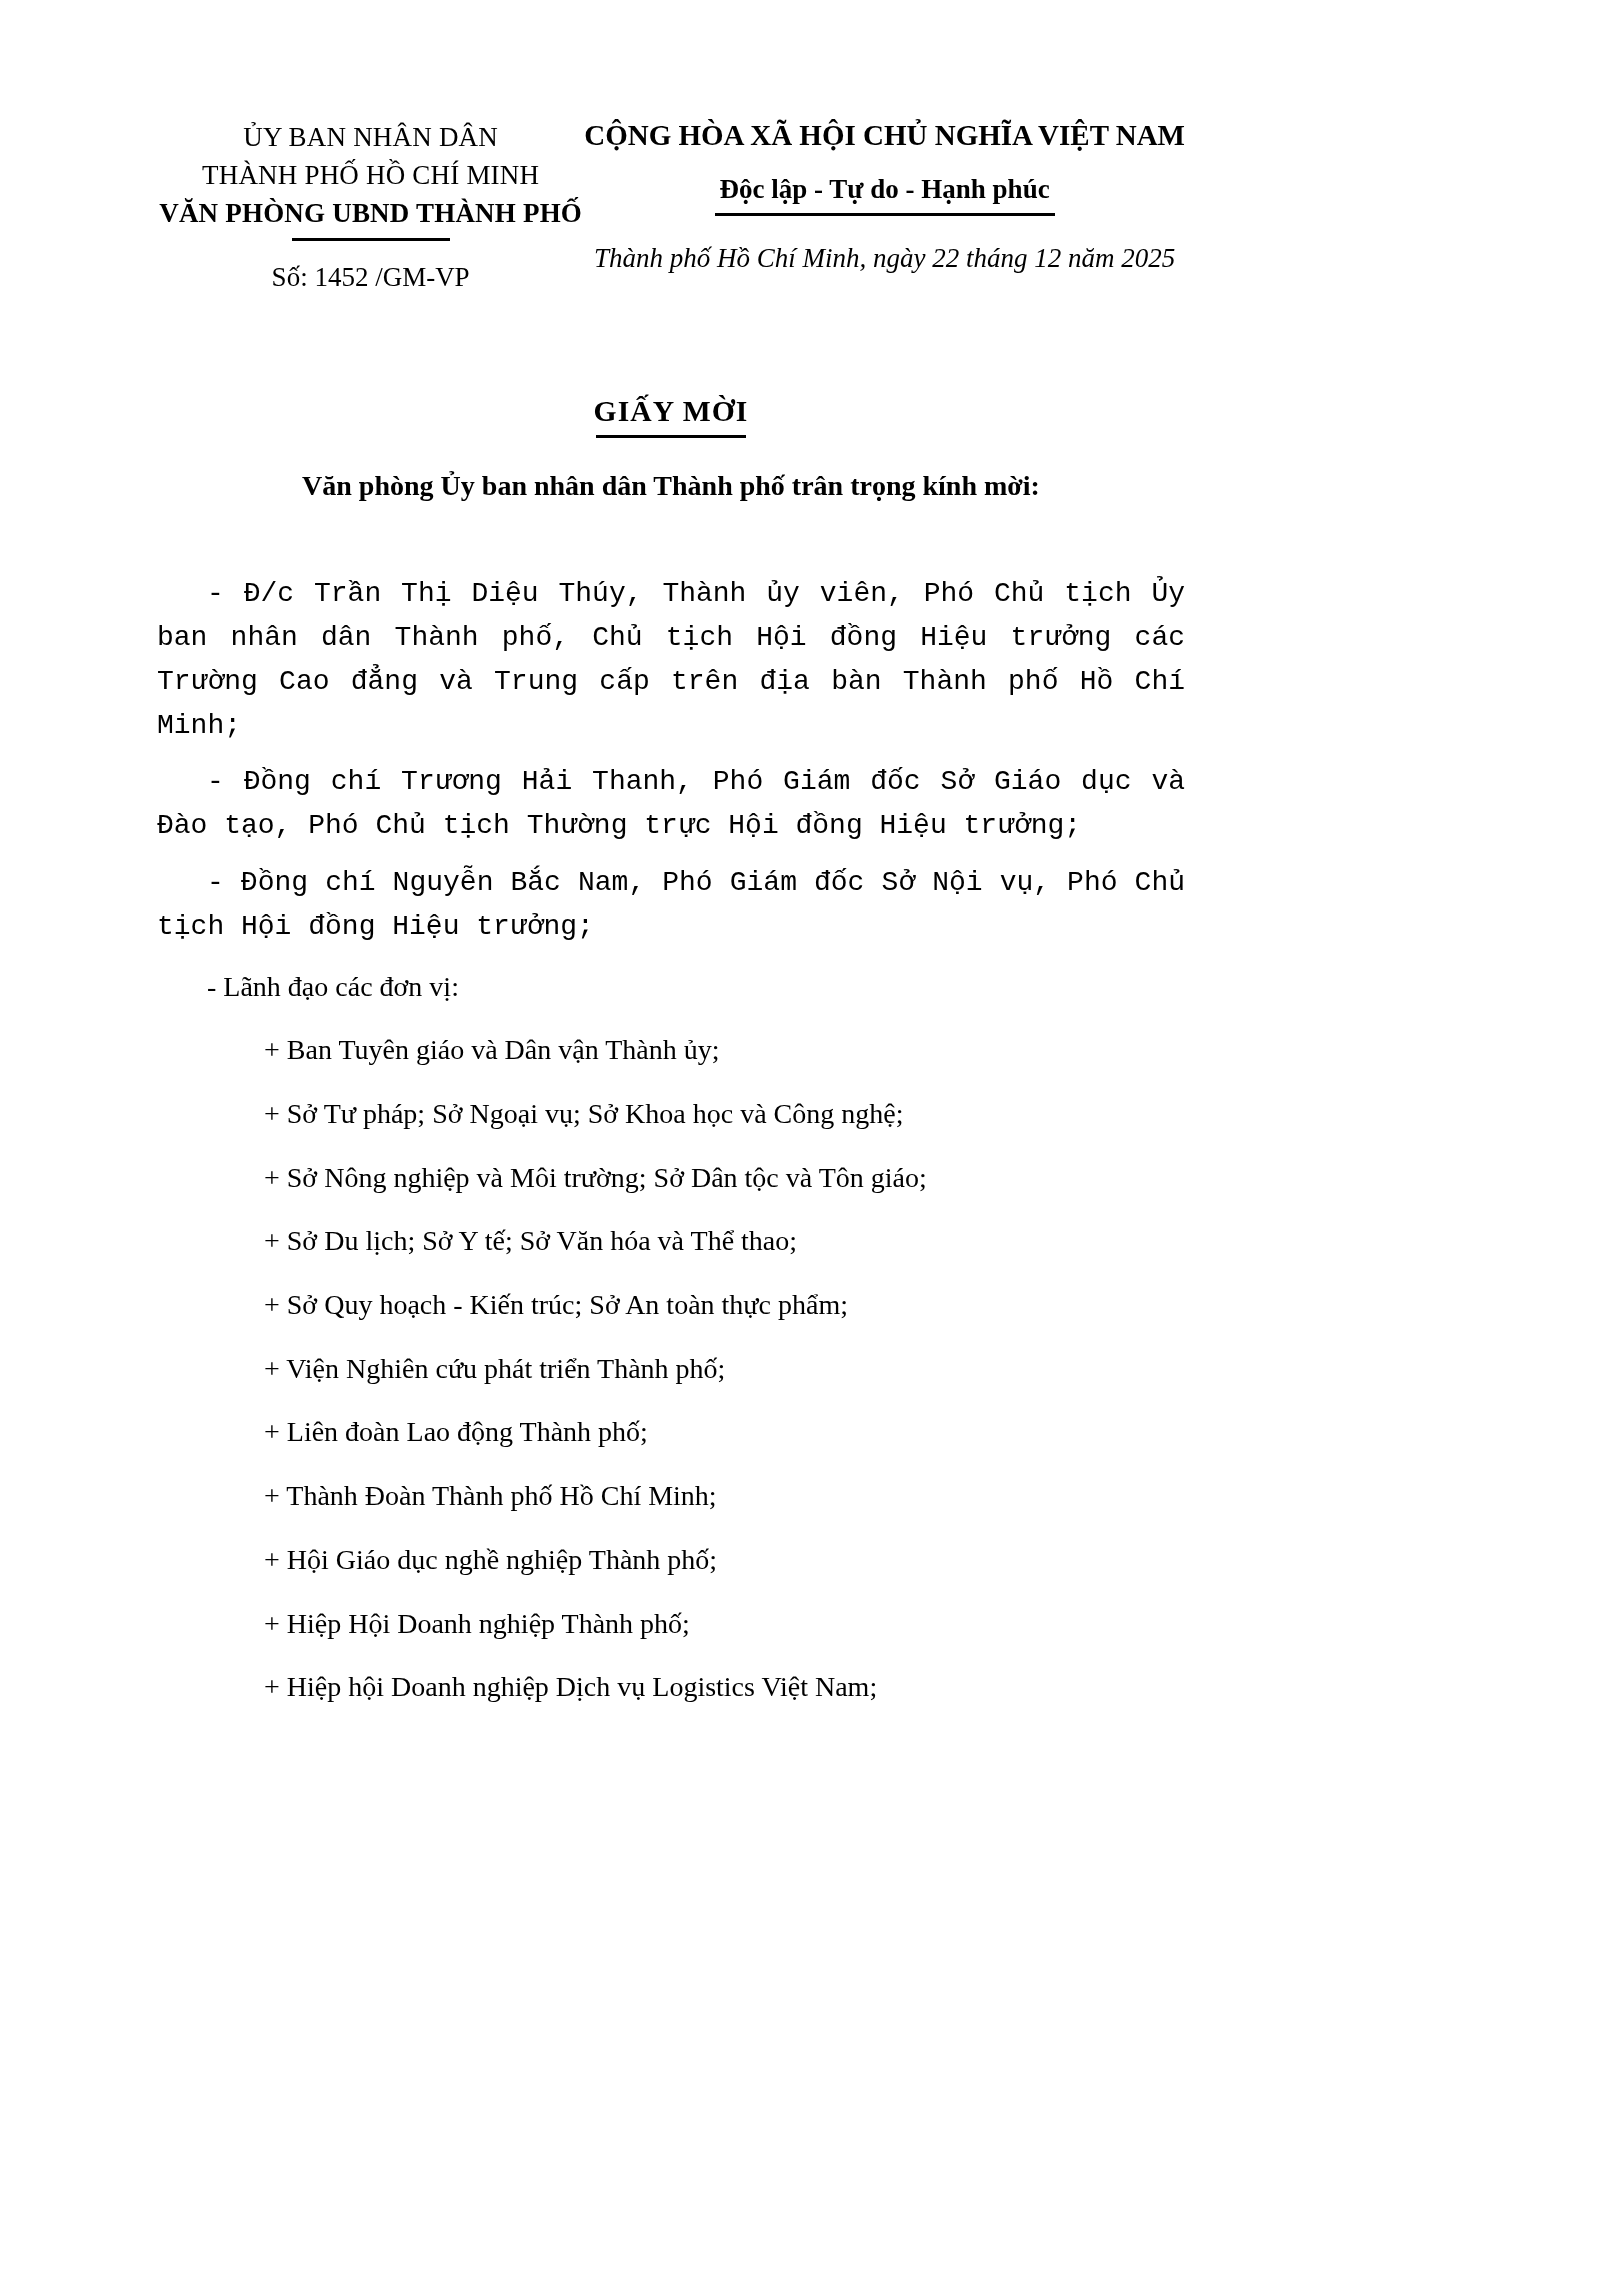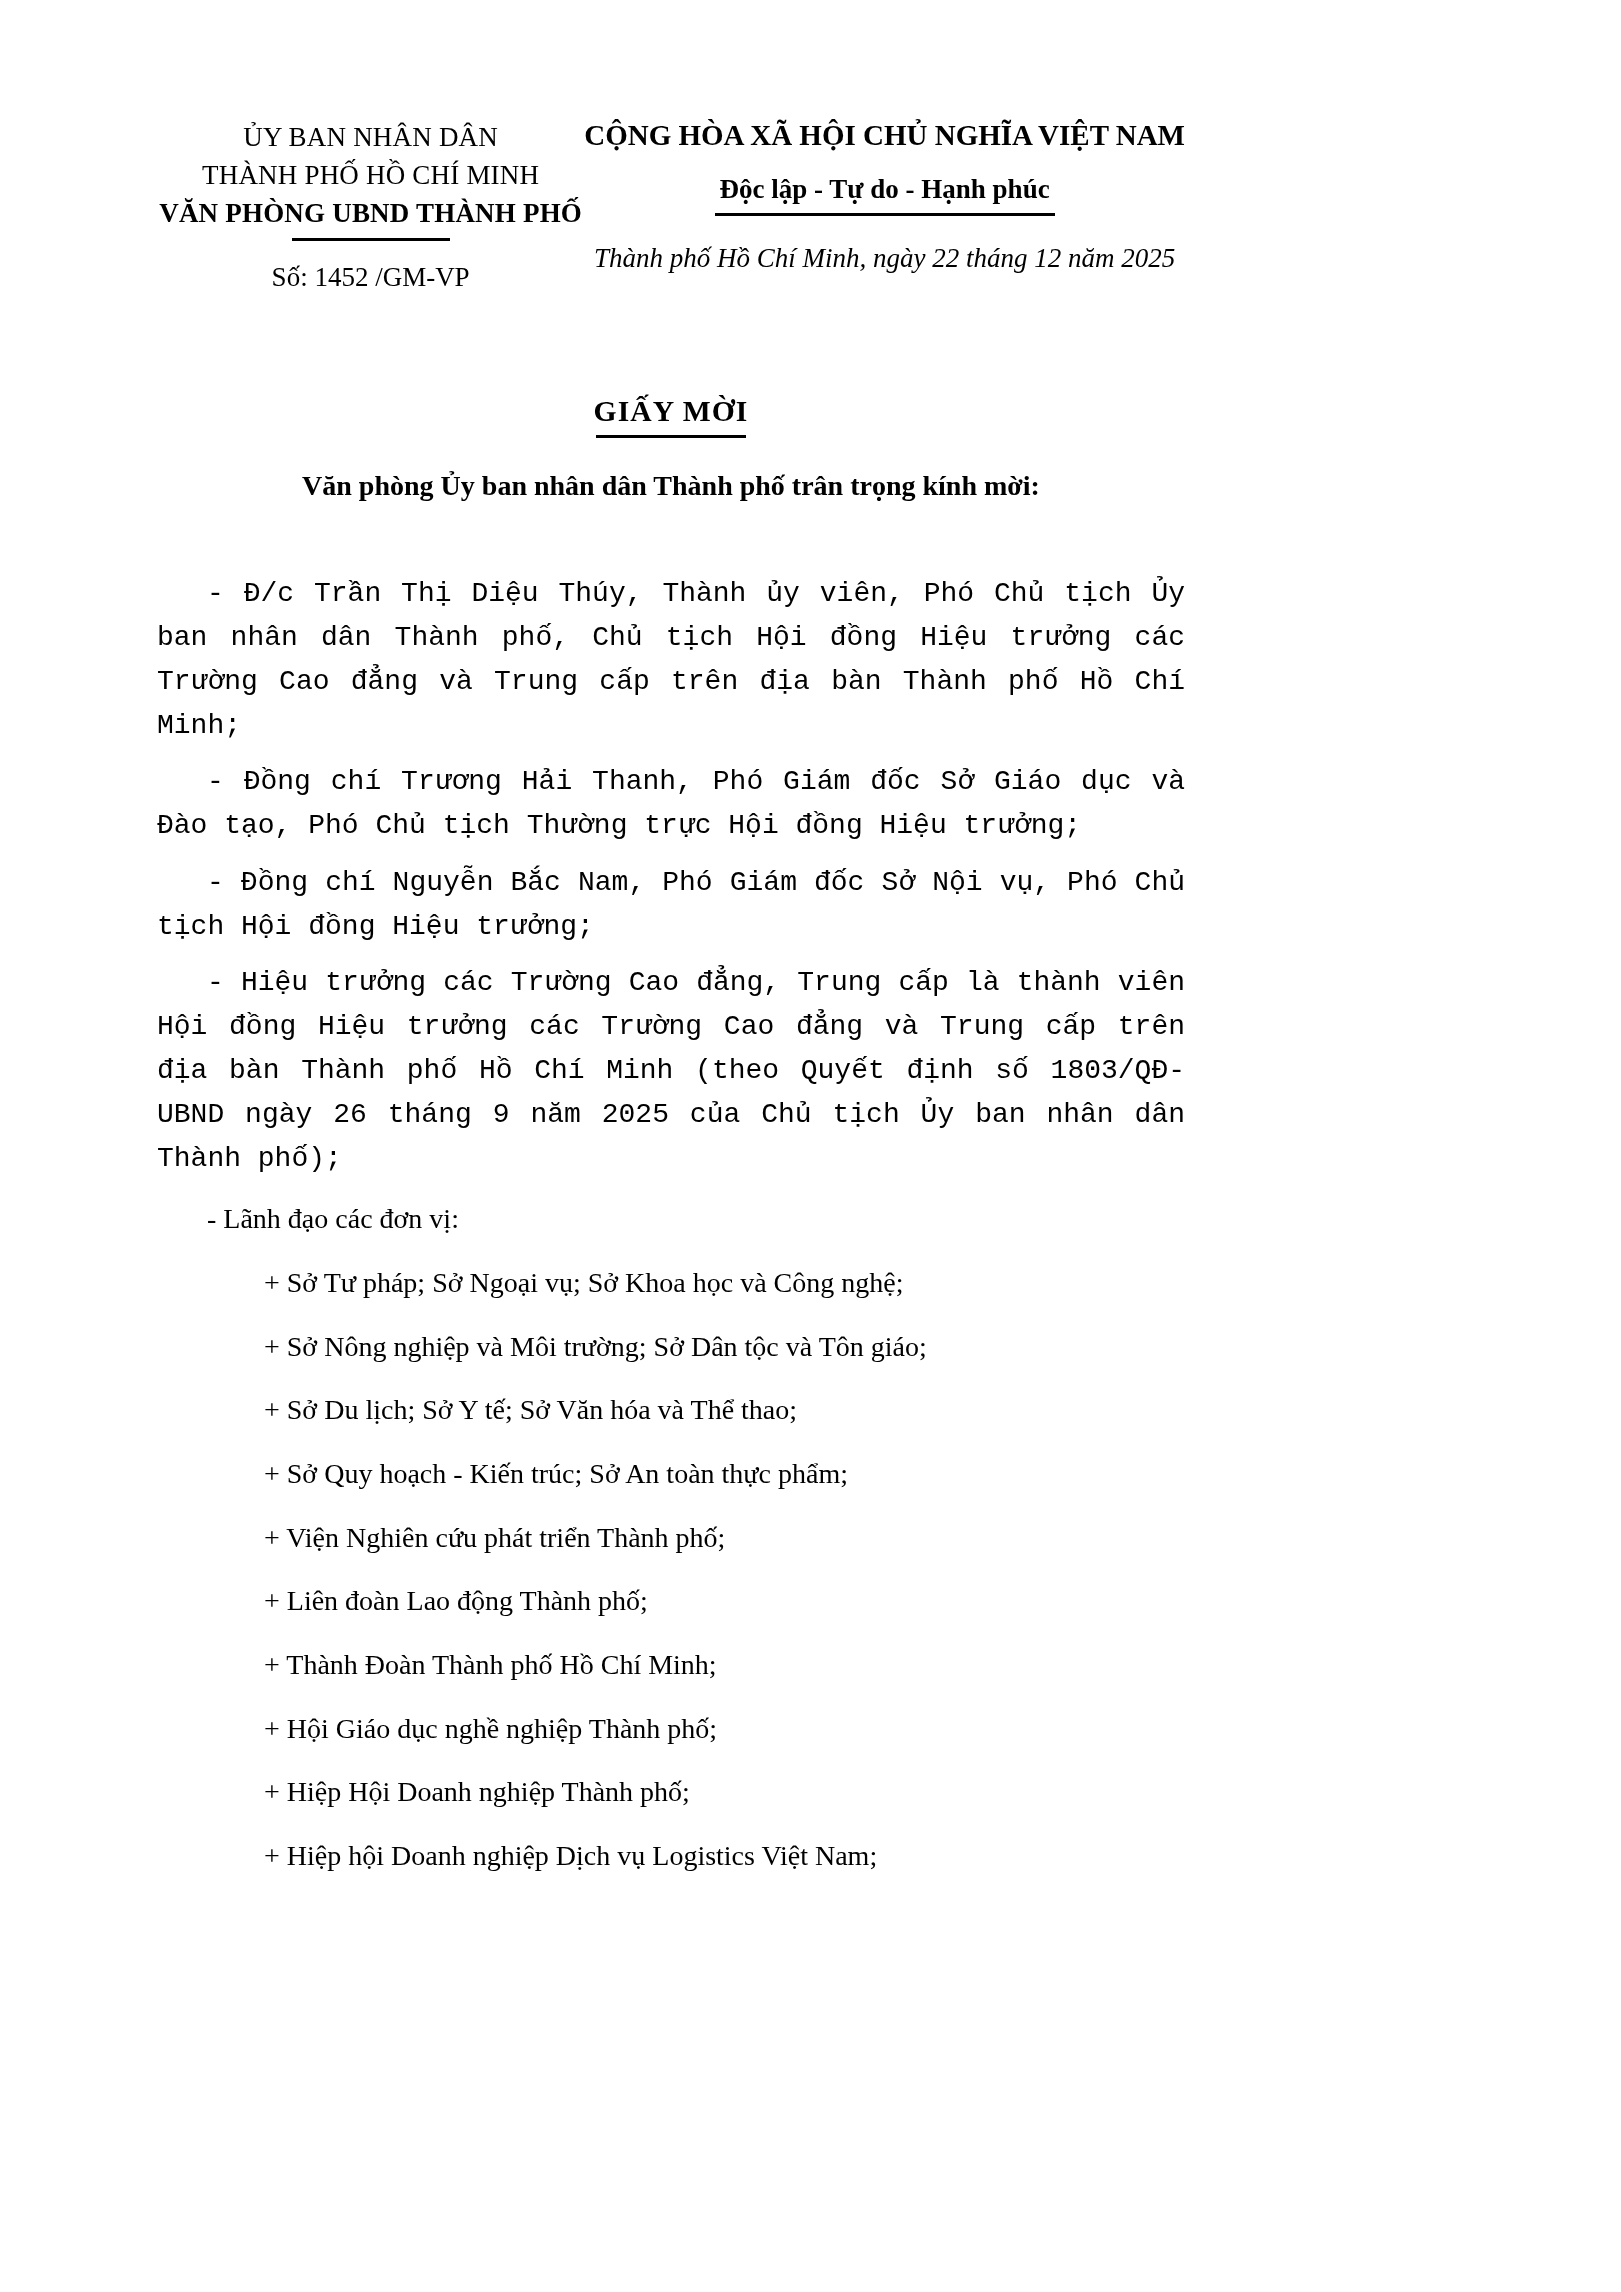--- a/index.html
+++ b/index.html
@@ -174,25 +174,25 @@
   <div class="doc-title">GIẤY MỜI</div>
   <div class="title-rule"></div>
 
   <div class="invite-line">Văn phòng Ủy ban nhân dân Thành phố trân trọng kính mời:</div>
 
   <div class="body">
 
     <p class="para justify-full">- Đ/c Trần Thị Diệu Thúy, Thành ủy viên, Phó Chủ tịch Ủy ban nhân dân Thành phố, Chủ tịch Hội đồng Hiệu trưởng các Trường Cao đẳng và Trung cấp trên địa bàn Thành phố Hồ Chí Minh;</p>
     <p class="para justify-full">- Đồng chí Trương Hải Thanh, Phó Giám đốc Sở Giáo dục và Đào tạo, Phó Chủ tịch Thường trực Hội đồng Hiệu trưởng;</p>
     <p class="para justify-full">- Đồng chí Nguyễn Bắc Nam, Phó Giám đốc Sở Nội vụ, Phó Chủ tịch Hội đồng Hiệu trưởng;</p>
-    <p class="para justify-full">- Hiệu trưởng các Trường Cao đẳng, Trung cấp là thành viên Hội đồng Hiệu trưởng các Trường Cao đẳng và Trung cấp trên địa bàn Thành phố Hồ Chí Minh (theo Quyết định số 1803/QĐ-UBND ngày 26 tháng 9 năm 2025 của Chủ tịch Ủy ban nhân dân Thành phố);</p>
 
     <p class="lead-item">- Lãnh đạo các đơn vị:</p>
 
     <ul class="sublist">
+      <li>+ Ban Tuyên giáo và Dân vận Thành ủy;</li>
       <li>+ Sở Tư pháp; Sở Ngoại vụ; Sở Khoa học và Công nghệ;</li>
       <li>+ Sở Nông nghiệp và Môi trường; Sở Dân tộc và Tôn giáo;</li>
       <li>+ Sở Du lịch; Sở Y tế; Sở Văn hóa và Thể thao;</li>
       <li>+ Sở Quy hoạch - Kiến trúc; Sở An toàn thực phẩm;</li>
       <li>+ Viện Nghiên cứu phát triển Thành phố;</li>
       <li>+ Liên đoàn Lao động Thành phố;</li>
       <li>+ Thành Đoàn Thành phố Hồ Chí Minh;</li>
       <li>+ Hội Giáo dục nghề nghiệp Thành phố;</li>
       <li>+ Hiệp Hội Doanh nghiệp Thành phố;</li>
       <li>+ Hiệp hội Doanh nghiệp Dịch vụ Logistics Việt Nam;</li>

